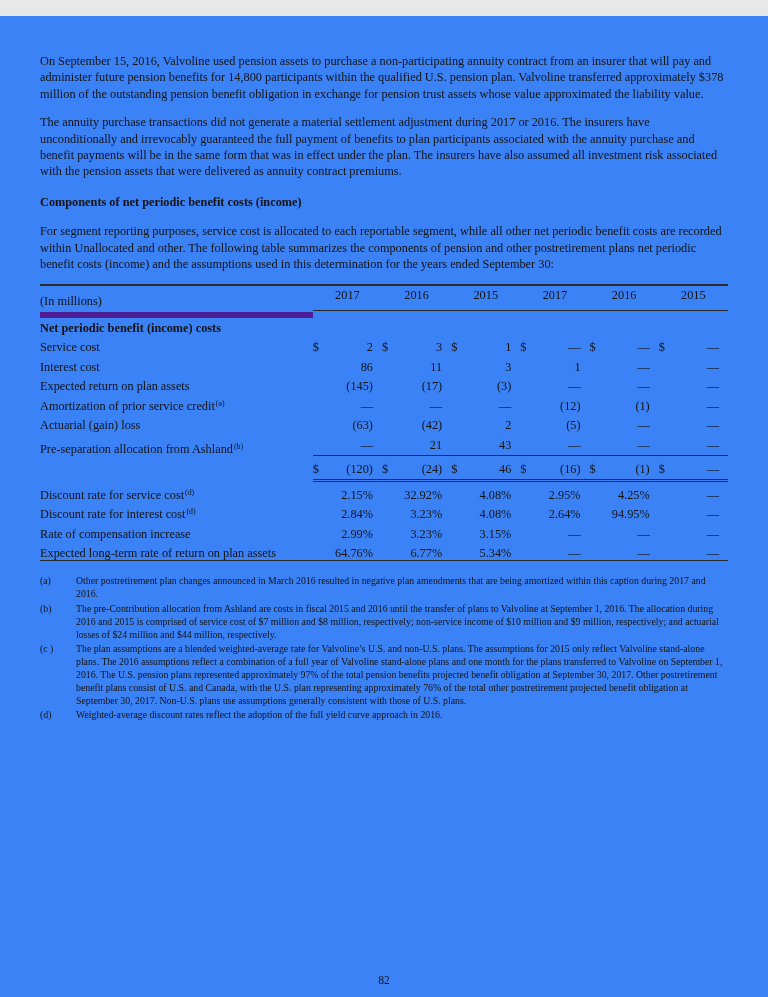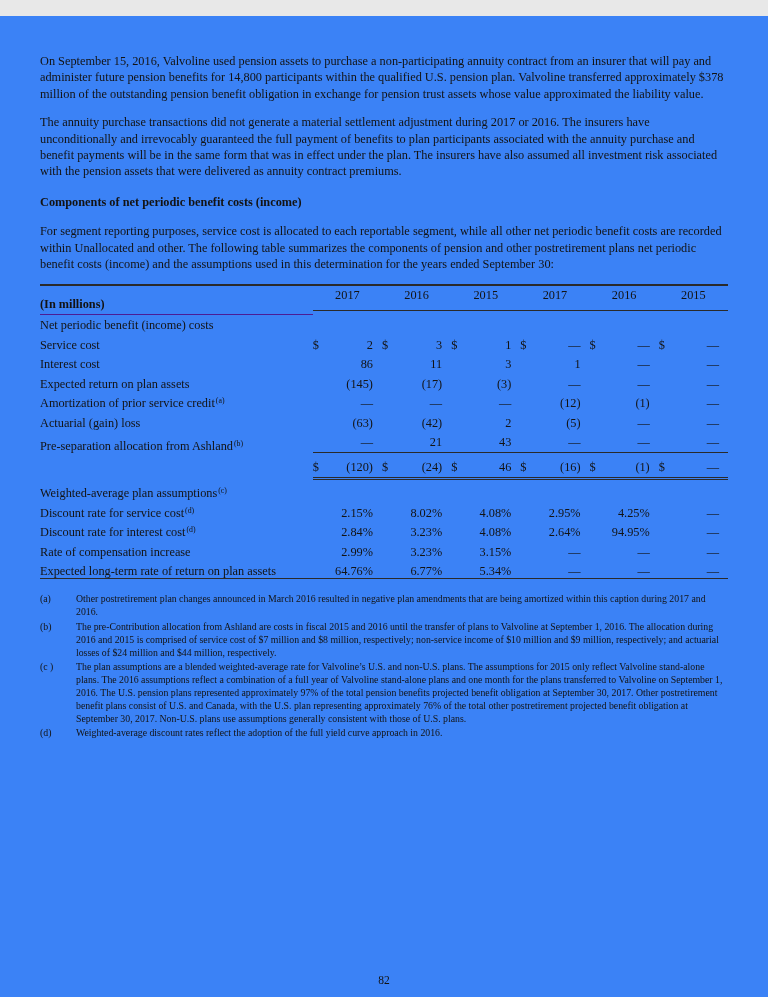--- a/index.html
+++ b/index.html
@@ -28,22 +28,22 @@
     line-height: 13px;
   }
   table.tbl td { vertical-align: bottom; padding: 3px 0 3.5px 0; }
   td.lbl { width: 272px; text-align: left; }
   td.num { width: 69px; padding-left: 6px; }
   td.grp { padding-left: 6px; }
   .grpin { text-align: center; border-bottom: 1px solid #2a2a2a; padding-bottom: 2px; margin-right: 4px; }
   .cellin { display: flex; justify-content: space-between; align-items: baseline; }
   .cellin .val { text-align: right; padding-right: 9px; flex: 1; }
   .yr { text-align: center; border-bottom: 1px solid #2a2a2a; padding-bottom: 8px; }
-  tr.year-row td.lbl { border-bottom: 1px solid #4c1d95; font-weight: bold; }
-  tr.sec-row td { font-weight: normal; padding-top: 4px; }
+  tr.year-row td.lbl { border-bottom: 6px solid #4c1d95; }
+  tr.sec-row td { font-weight: bold; padding-top: 4px; }
   .u1 { border-bottom: 1px solid #2a2a2a; padding-bottom: 3px; }
   .u2 { border-bottom: 3px double #2a2a2a; padding-bottom: 3px; }
   tr.total-row td { padding-top: 4px; }
   tr.last-row td { border-bottom: 1.5px solid #2a2a2a; padding-bottom: 0; }
   sup.supref { font-size: 7.8px; line-height: 0; vertical-align: 4px; margin-left: 1px; }
 
   
   .footnotes { margin-top: 14px; font-size: 9.8px; line-height: 12.8px; }
   .fn { display: flex; margin-bottom: 2px; }
   .fnm { width: 36px; flex-shrink: 0; }
@@ -335,34 +335,31 @@
             </div>
           </td>
       <td class="num">
             <div class="cellin u2">
               <span class="cur">$</span>
               <span class="val">—</span>
             </div>
           </td>
     </tr>
 
-    <tr class="sec-row">
-      <td colspan="7"><span>Weighted-average plan assumptions</span><sup class="supref">(c)</sup></td>
-    </tr>
 
     <tr class="data-row">
       <td class="lbl"><span>Discount rate for service cost</span><sup class="supref">(d)</sup></td>
       <td class="num">
             <div class="cellin">
               <span class="val">2.15%</span>
             </div>
           </td>
       <td class="num">
             <div class="cellin">
-              <span class="val">8.02%</span>
+              <span class="val">32.92%</span>
             </div>
           </td>
       <td class="num">
             <div class="cellin">
               <span class="val">4.08%</span>
             </div>
           </td>
       <td class="num">
             <div class="cellin">
               <span class="val">2.95%</span>

